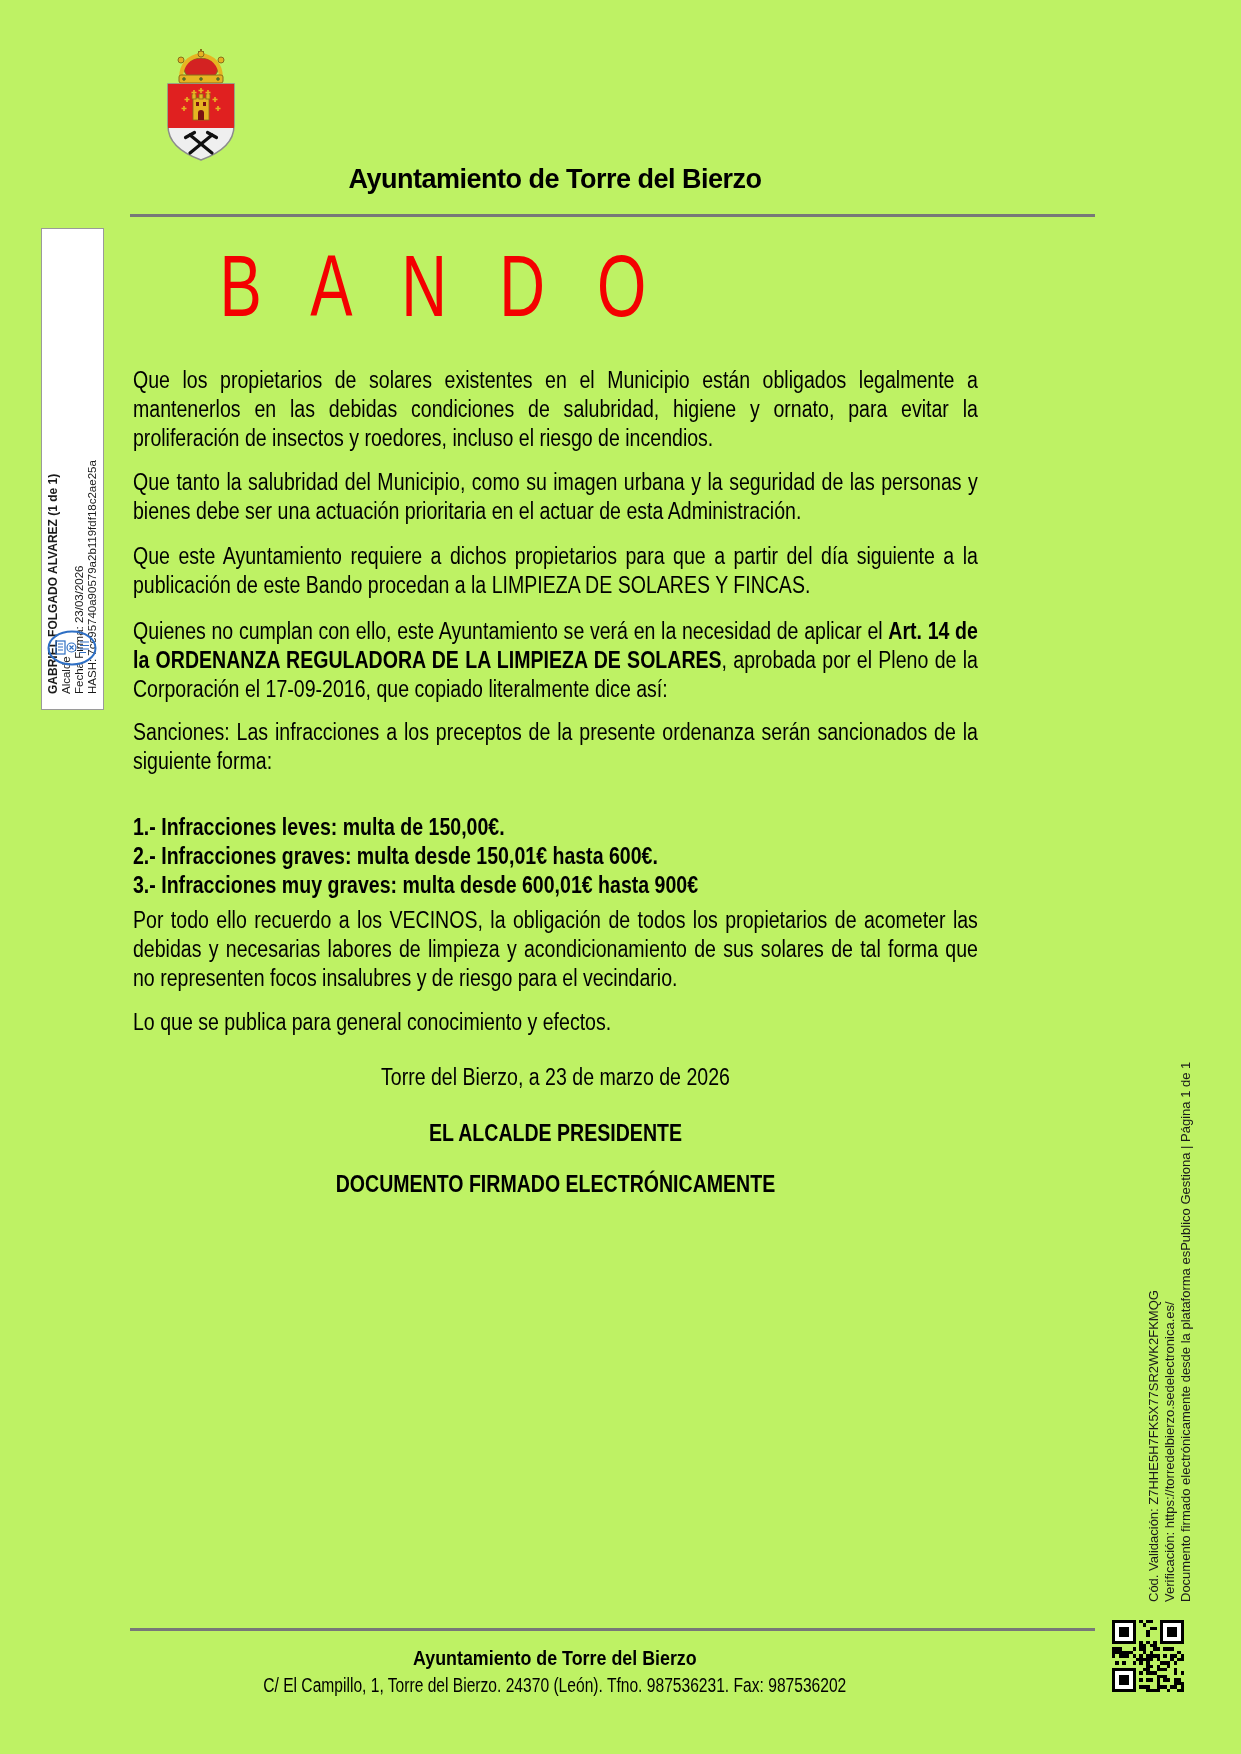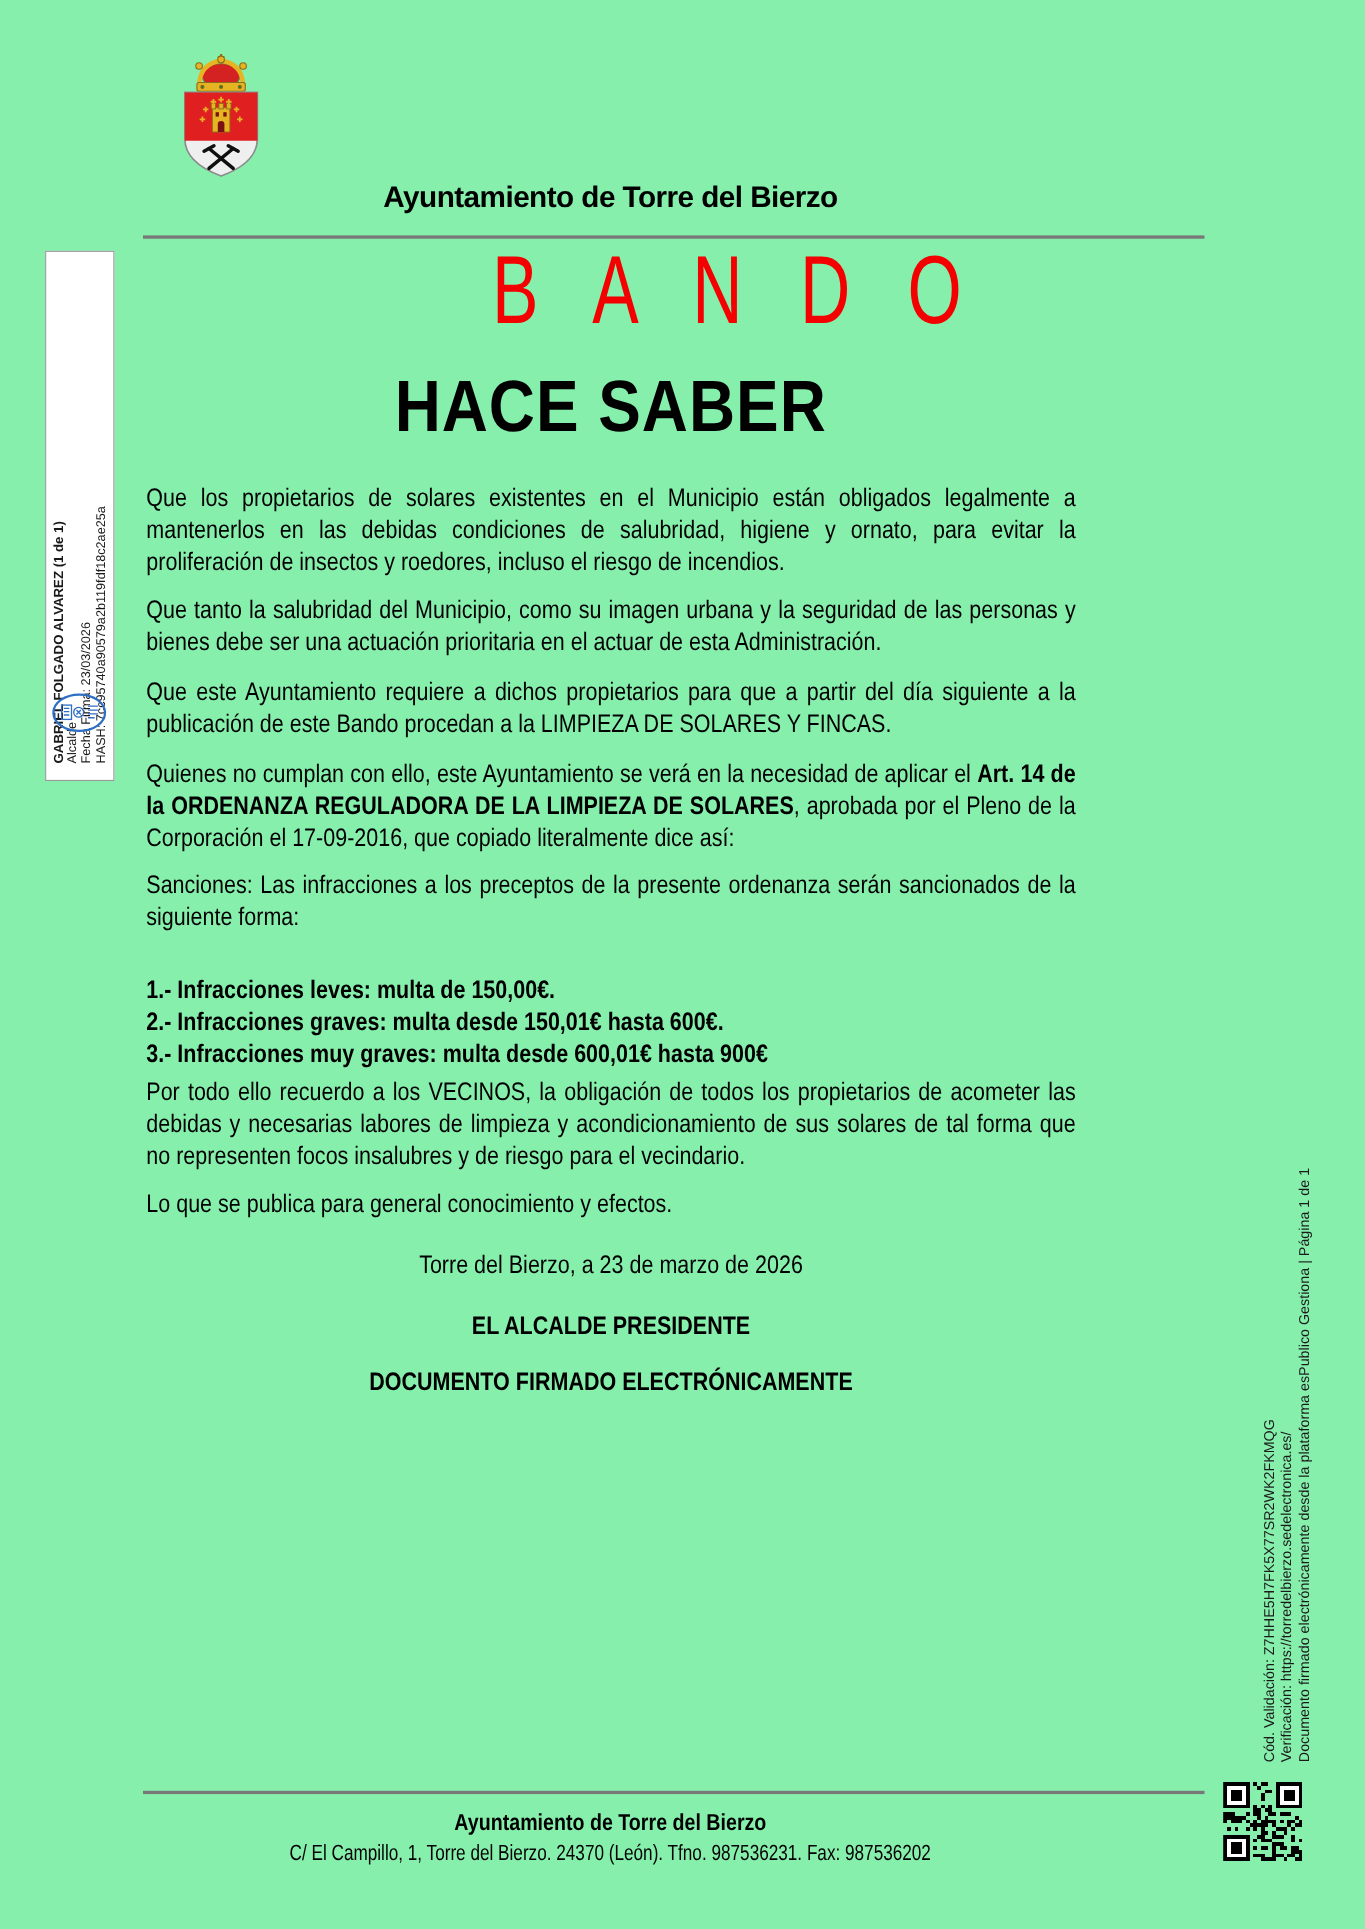--- a/index.html
+++ b/index.html
@@ -1,33 +1,33 @@
 <!DOCTYPE html>
 <html lang="es"><head>
 <meta charset="utf-8">
 <style>
   html,body { margin:0; padding:0; background:#ffffff; }
   .page {
-    position:relative; width:1241px; height:1754px; background:#86efac;
+    position:relative; width:1241px; height:1754px; background:#bef264;
     overflow:hidden; color:#000;
     font-family:"Liberation Sans", sans-serif;
   }
 
   
   .crest { position:absolute; left:162px; top:46px; width:78px; height:116px; }
   .header-title { position:absolute; left:130px; top:164px; width:850px;
     text-align:center; font-size:27px; font-weight:bold; letter-spacing:-0.5px; }
   .rule { position:absolute; left:130px; width:965px; height:3px; background:#787878; }
   .rule-top { top:214px; }
   .rule-bottom { top:1628px; }
 
   
   .flow { position:absolute; left:133px; top:220px; width:845px; }
   .condense { display:inline-block; white-space:nowrap; transform:scaleX(var(--sx,.8)); }
-  .bando { text-align:right; color:#f40000; font-size:88px; line-height:1; font-weight:400; }
+  .bando { margin-top:22px; text-align:left; color:#f40000; font-size:88px; line-height:1; font-weight:400; }
   .bando .condense { --sx:.72; letter-spacing:24px; }
   .intro { margin-top:44px; font-weight:bold; font-size:26px; line-height:31px; text-align:center; }
   .intro .condense { --sx:.74; }
   .hace { margin-top:28px; text-align:center; font-size:66px; font-weight:bold; line-height:1; }
   .hace .condense { --sx:.88; letter-spacing:1px; }
 
   .narrow { width:994px; transform:scaleX(.85); transform-origin:0 0;
     font-size:23px; line-height:29px; letter-spacing:0; }
   .narrow p { margin:0; text-align:justify; }
   .narrow .ctr { text-align:center; }
@@ -112,23 +112,20 @@
   <div class="header-title">Ayuntamiento de Torre del Bierzo</div>
   <div class="rule rule-top"></div>
 
   <div class="flow">
 
     <div class="bando">
       <span class="condense">B A N D O</span>
     </div>
 
 
-    <div class="hace">
-      <span class="condense">HACE SABER</span>
-    </div>
 
     <div class="narrow">
       <p style="margin-top:36px">Que los propietarios de solares existentes en el Municipio están obligados legalmente a mantenerlos en las debidas condiciones de salubridad, higiene y ornato, para evitar la proliferación de insectos y roedores, incluso el riesgo de incendios.</p>
       <p style="margin-top:15px">Que tanto la salubridad del Municipio, como su imagen urbana y la seguridad de las personas y bienes debe ser una actuación prioritaria en el actuar de esta Administración.</p>
       <p style="margin-top:16px">Que este Ayuntamiento requiere a dichos propietarios para que a partir del día siguiente a la publicación de este Bando procedan a la LIMPIEZA DE SOLARES Y FINCAS.</p>
       <p style="margin-top:17px"><span>Quienes no cumplan con ello, este Ayuntamiento se verá en la necesidad de aplicar el </span><span class="bold">Art. 14 de la ORDENANZA REGULADORA DE LA LIMPIEZA DE SOLARES</span><span>, aprobada por el Pleno de la Corporación el 17-09-2016, que copiado literalmente dice así:</span></p>
       <p style="margin-top:14px">Sanciones: Las infracciones a los preceptos de la presente ordenanza serán sancionados de la siguiente forma:</p>
 
       <p class="bold" style="margin-top:37px">1.- Infracciones leves: multa de 150,00€.</p>
       <p class="bold">2.- Infracciones graves: multa desde 150,01€ hasta 600€.</p>

